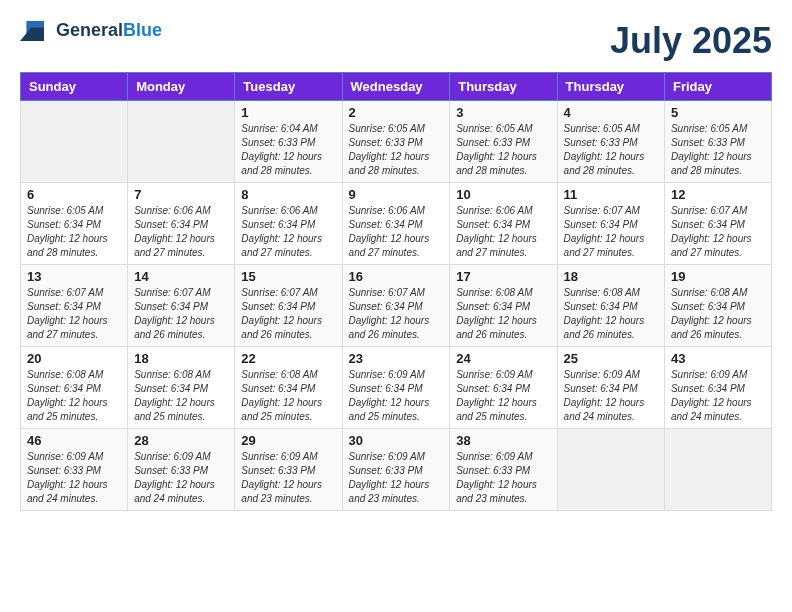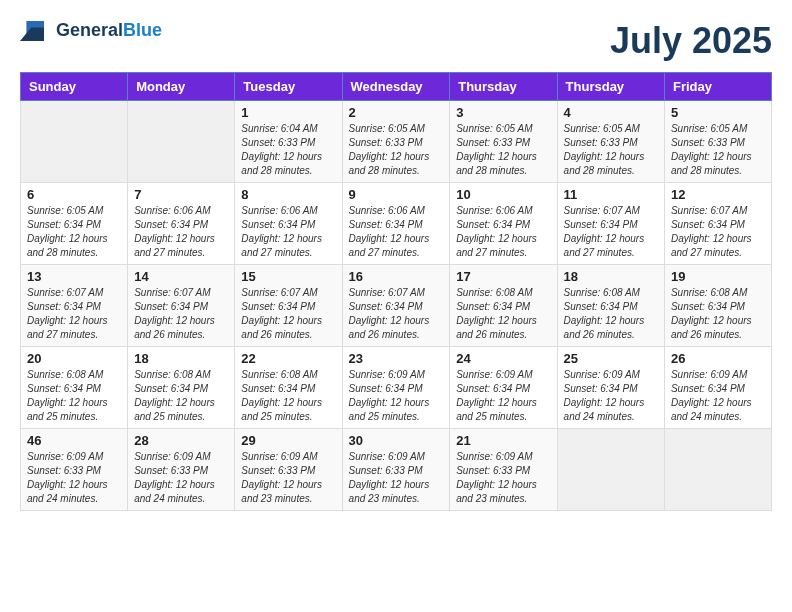--- a/index.html
+++ b/index.html
@@ -228,21 +228,21 @@
         </td>
         <td>
           <span class="day-number">24</span>
           <div class="day-info">Sunrise: 6:09 AM<br>Sunset: 6:34 PM<br>Daylight: 12 hours and 25 minutes.</div>
         </td>
         <td>
           <span class="day-number">25</span>
           <div class="day-info">Sunrise: 6:09 AM<br>Sunset: 6:34 PM<br>Daylight: 12 hours and 24 minutes.</div>
         </td>
         <td>
-          <span class="day-number">26</span>
+          <span class="day-number">43</span>
           <div class="day-info">Sunrise: 6:09 AM<br>Sunset: 6:34 PM<br>Daylight: 12 hours and 24 minutes.</div>
         </td>
       </tr>
       <tr>
         <td>
           <span class="day-number">46</span>
           <div class="day-info">Sunrise: 6:09 AM<br>Sunset: 6:33 PM<br>Daylight: 12 hours and 24 minutes.</div>
         </td>
         <td>
           <span class="day-number">28</span>
@@ -250,20 +250,20 @@
         </td>
         <td>
           <span class="day-number">29</span>
           <div class="day-info">Sunrise: 6:09 AM<br>Sunset: 6:33 PM<br>Daylight: 12 hours and 23 minutes.</div>
         </td>
         <td>
           <span class="day-number">30</span>
           <div class="day-info">Sunrise: 6:09 AM<br>Sunset: 6:33 PM<br>Daylight: 12 hours and 23 minutes.</div>
         </td>
         <td>
-          <span class="day-number">21</span>
+          <span class="day-number">38</span>
           <div class="day-info">Sunrise: 6:09 AM<br>Sunset: 6:33 PM<br>Daylight: 12 hours and 23 minutes.</div>
         </td>
         <td class="empty-cell"></td>
         <td class="empty-cell"></td>
       </tr>
     </tbody>
 </table>
 
 </body></html>

